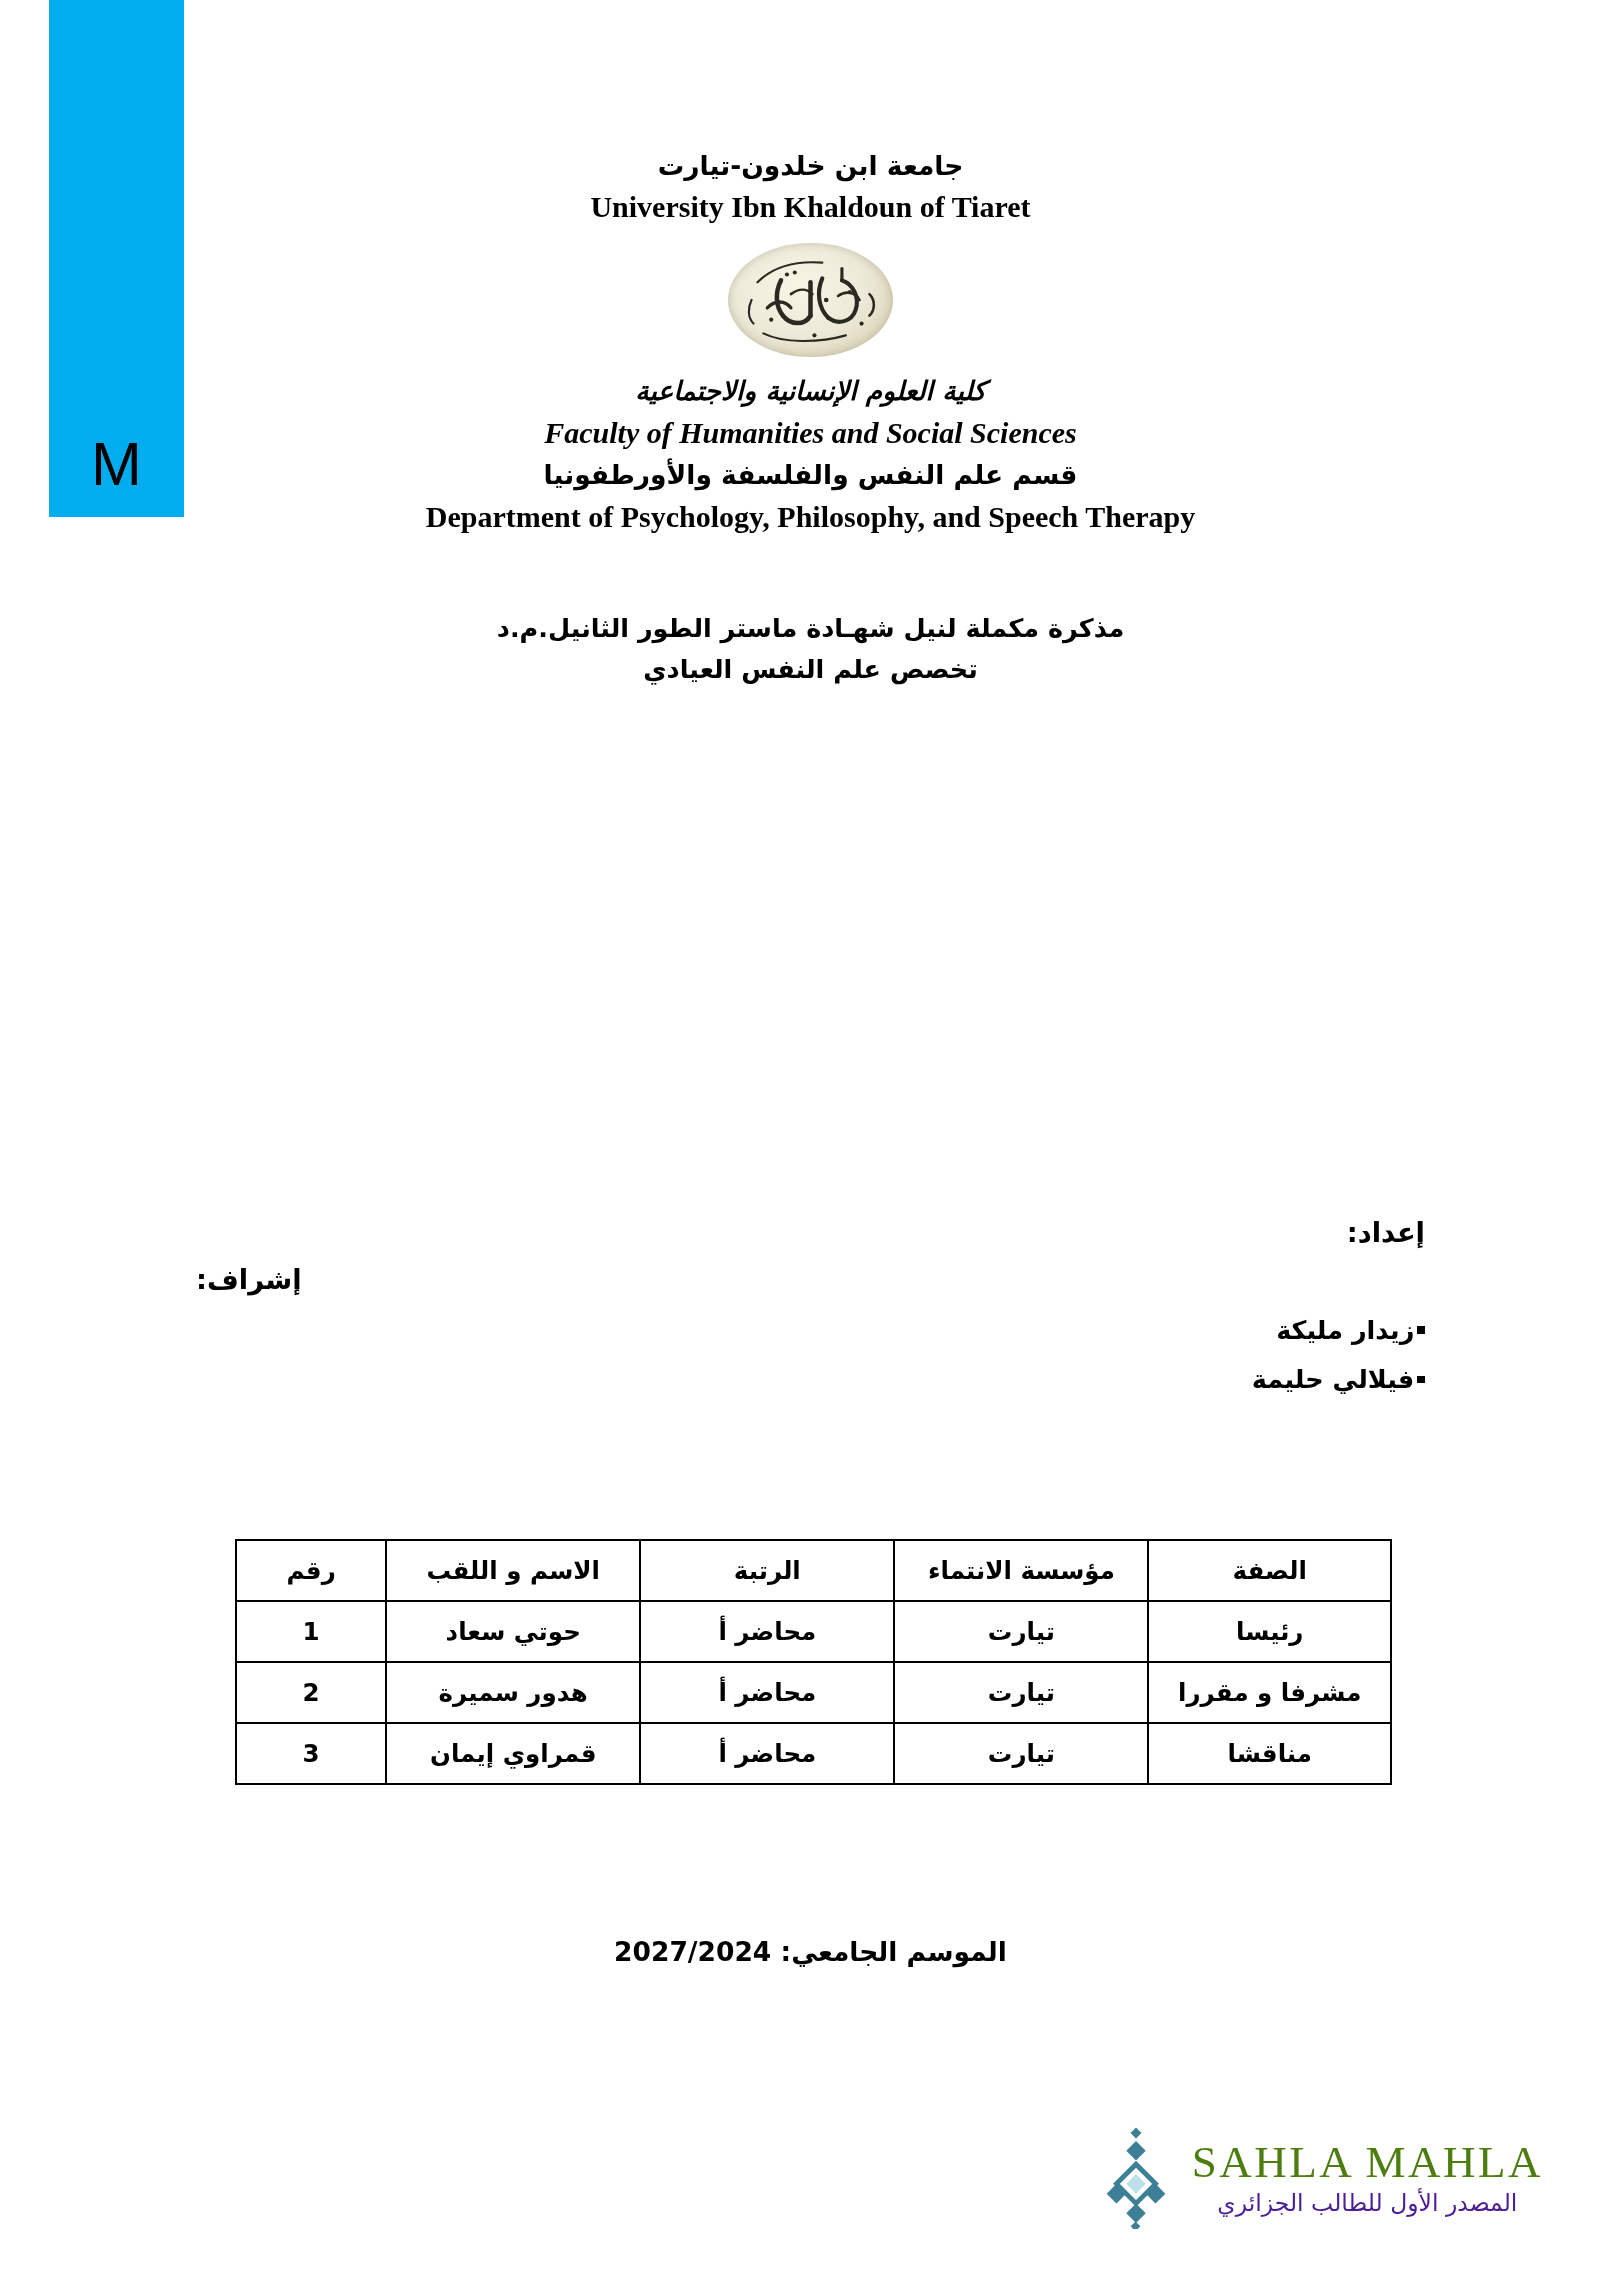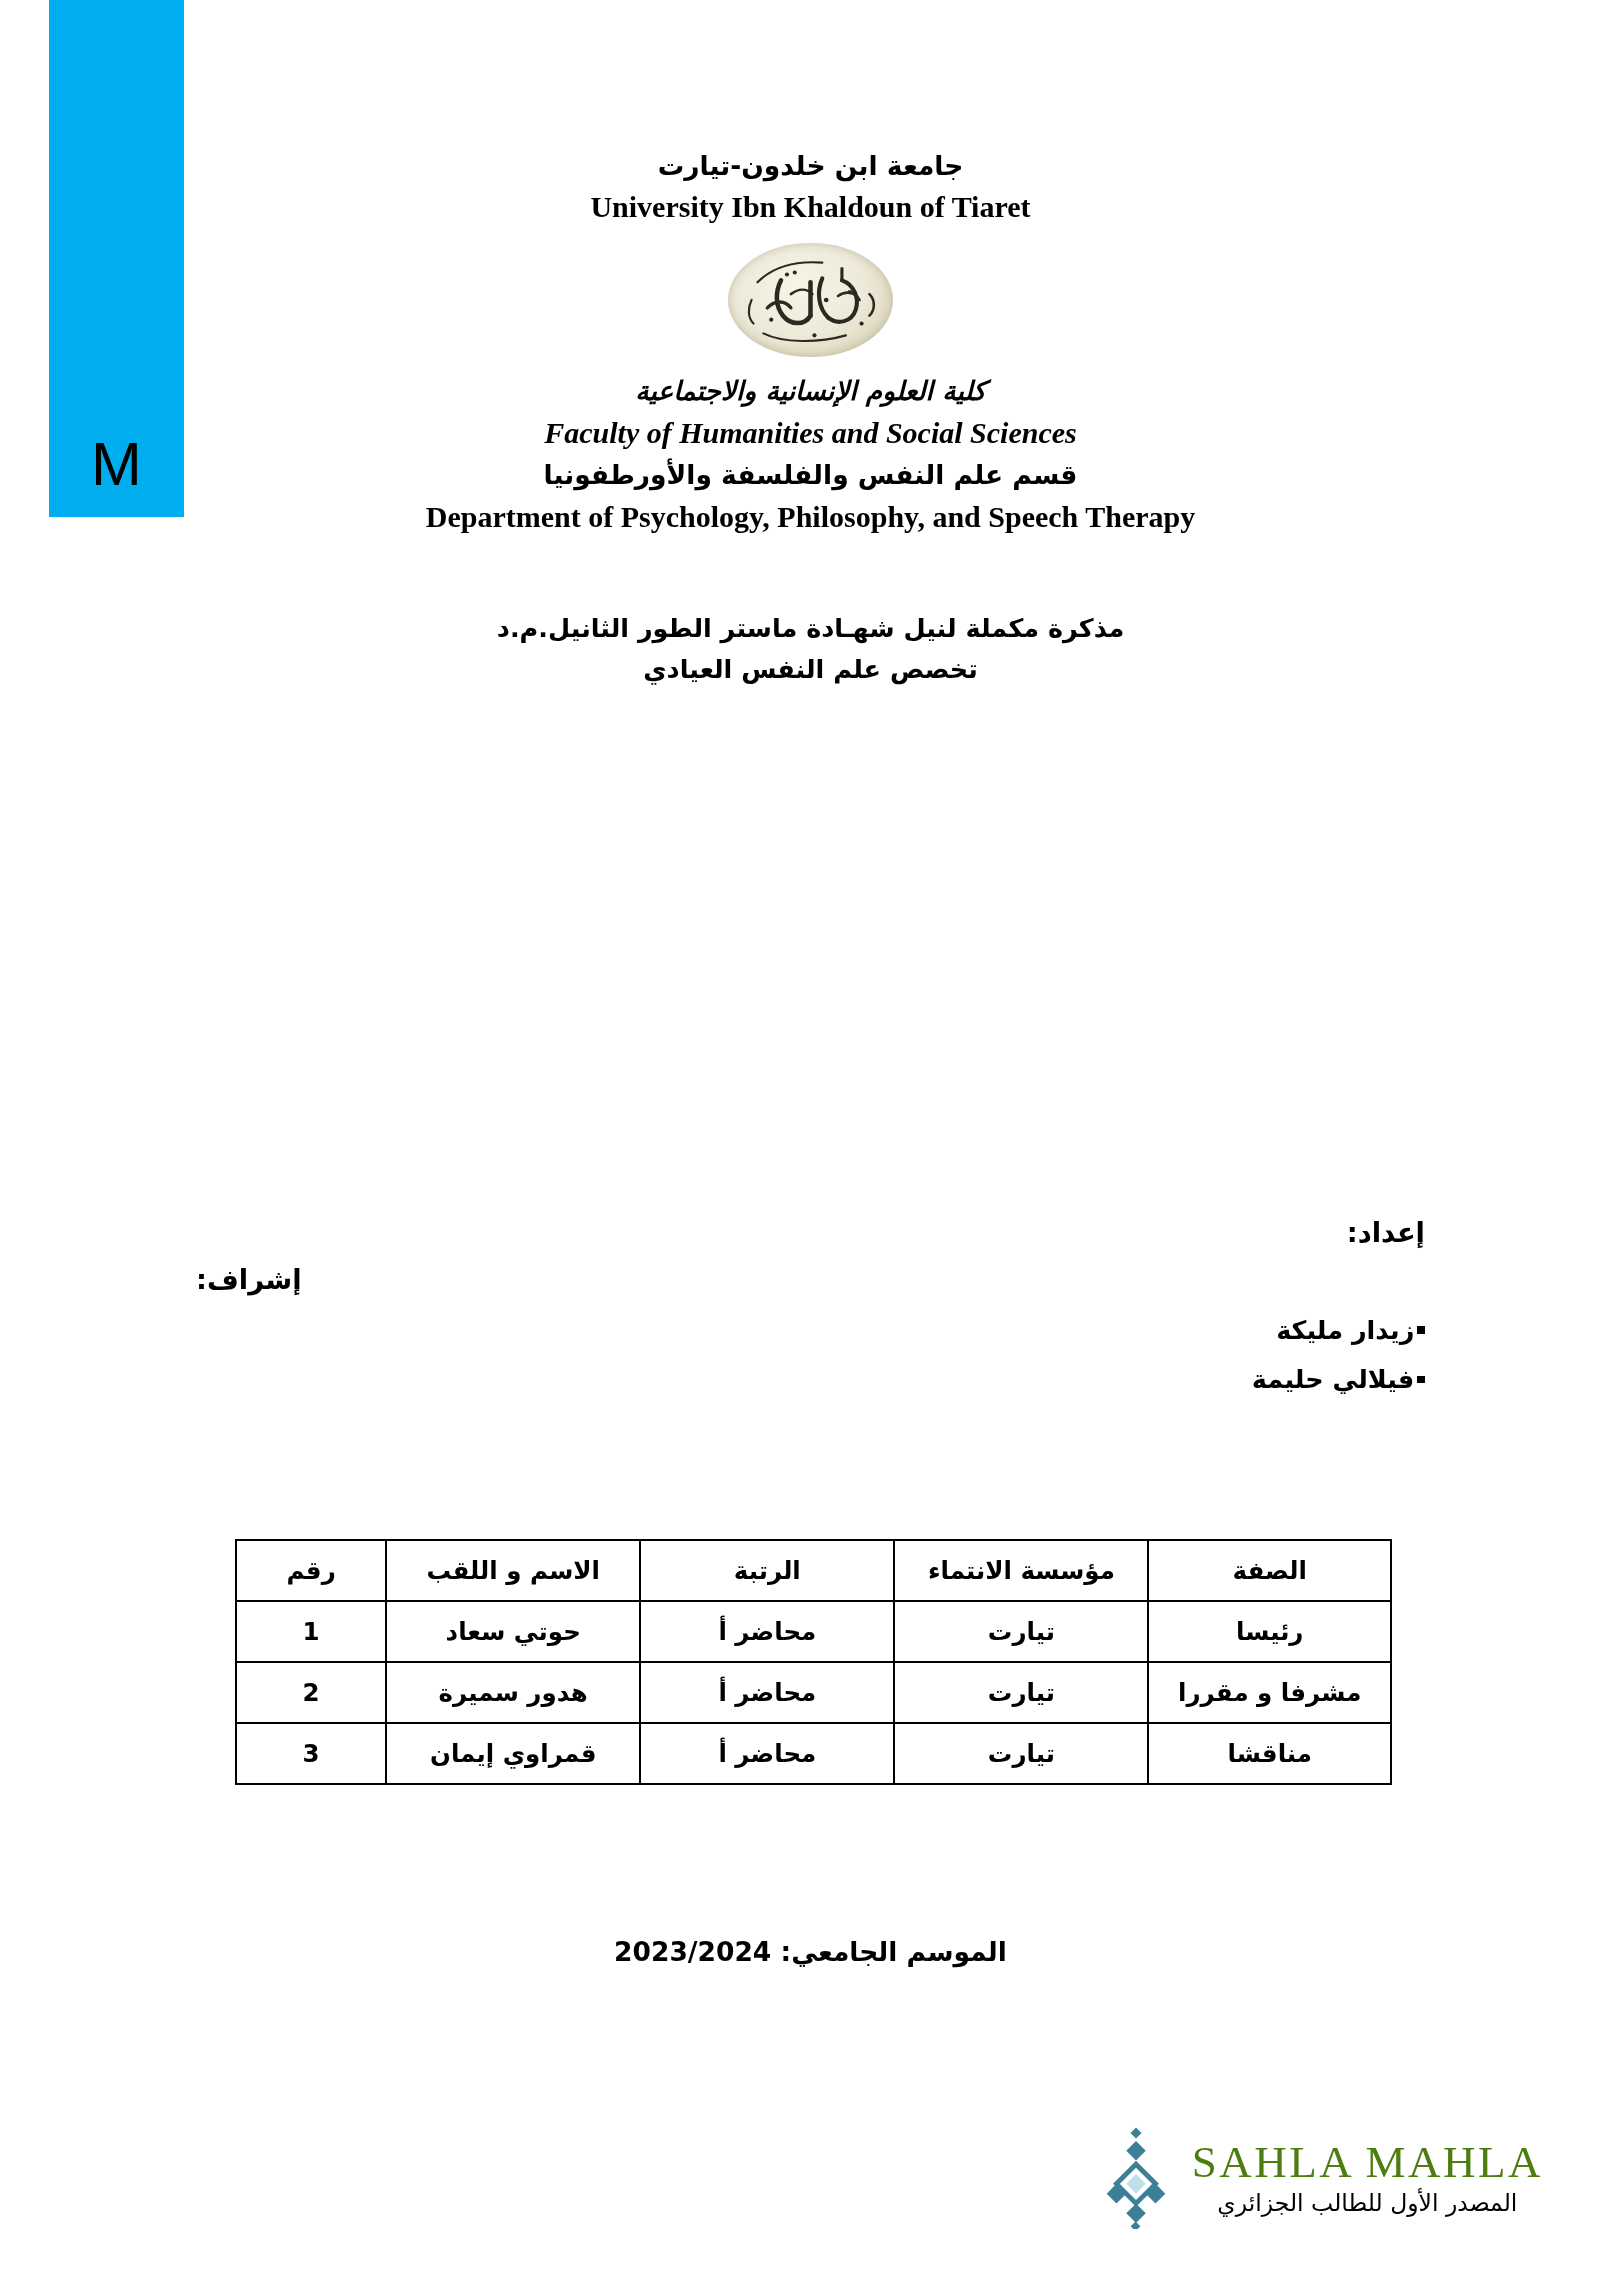--- a/index.html
+++ b/index.html
@@ -235,21 +235,21 @@
     letter-spacing: 2.5px;
     color: #4d7c0f;
     line-height: 1.05;
     white-space: nowrap;
   }
   .wm-sub {
     direction: rtl;
     text-align: center;
     font-family: "DejaVu Sans", "Liberation Sans", sans-serif;
     font-size: 23.5px;
-    color: #000000;
+    color: #4c1d95;
     margin-top: 2px;
     white-space: nowrap;
   }
   .wm-mark { width: 84px; height: 102px; flex: 0 0 auto; }
 </style>
 </head>
 <body>
 
 <div class="page">
 
@@ -363,21 +363,21 @@
           <td>مناقشا</td>
           <td>تيارت</td>
           <td>محاضر أ</td>
           <td>قمراوي إيمان</td>
           <td class="num-cell">3</td>
         </tr>
       </tbody>
     </table>
   </div>
 
-  <div class="year-line">الموسم الجامعي: 2023/2024</div>
+  <div class="year-line">الموسم الجامعي: 2027/2024</div>
 
   <div class="watermark">
     <div class="wm-mark">
       <svg width="84" height="102" viewBox="0 0 86 104" aria-hidden="true">
         <g fill="#3d7f96">
           <rect x="39" y="2" width="8" height="8" transform="rotate(45 43 6)"></rect>
           <path d="M43 14 L53 24 L43 34 L33 24 Z"></path>
           <path d="M43 38 L63 58 L43 78 L23 58 Z" fill="none" stroke="#3d7f96" stroke-width="5"></path>
           <path d="M43 48 L53 58 L43 68 L33 58 Z" fill="#bfe0ea"></path>
           <path d="M23 58 L13 68 L23 78 L33 68 Z"></path>

